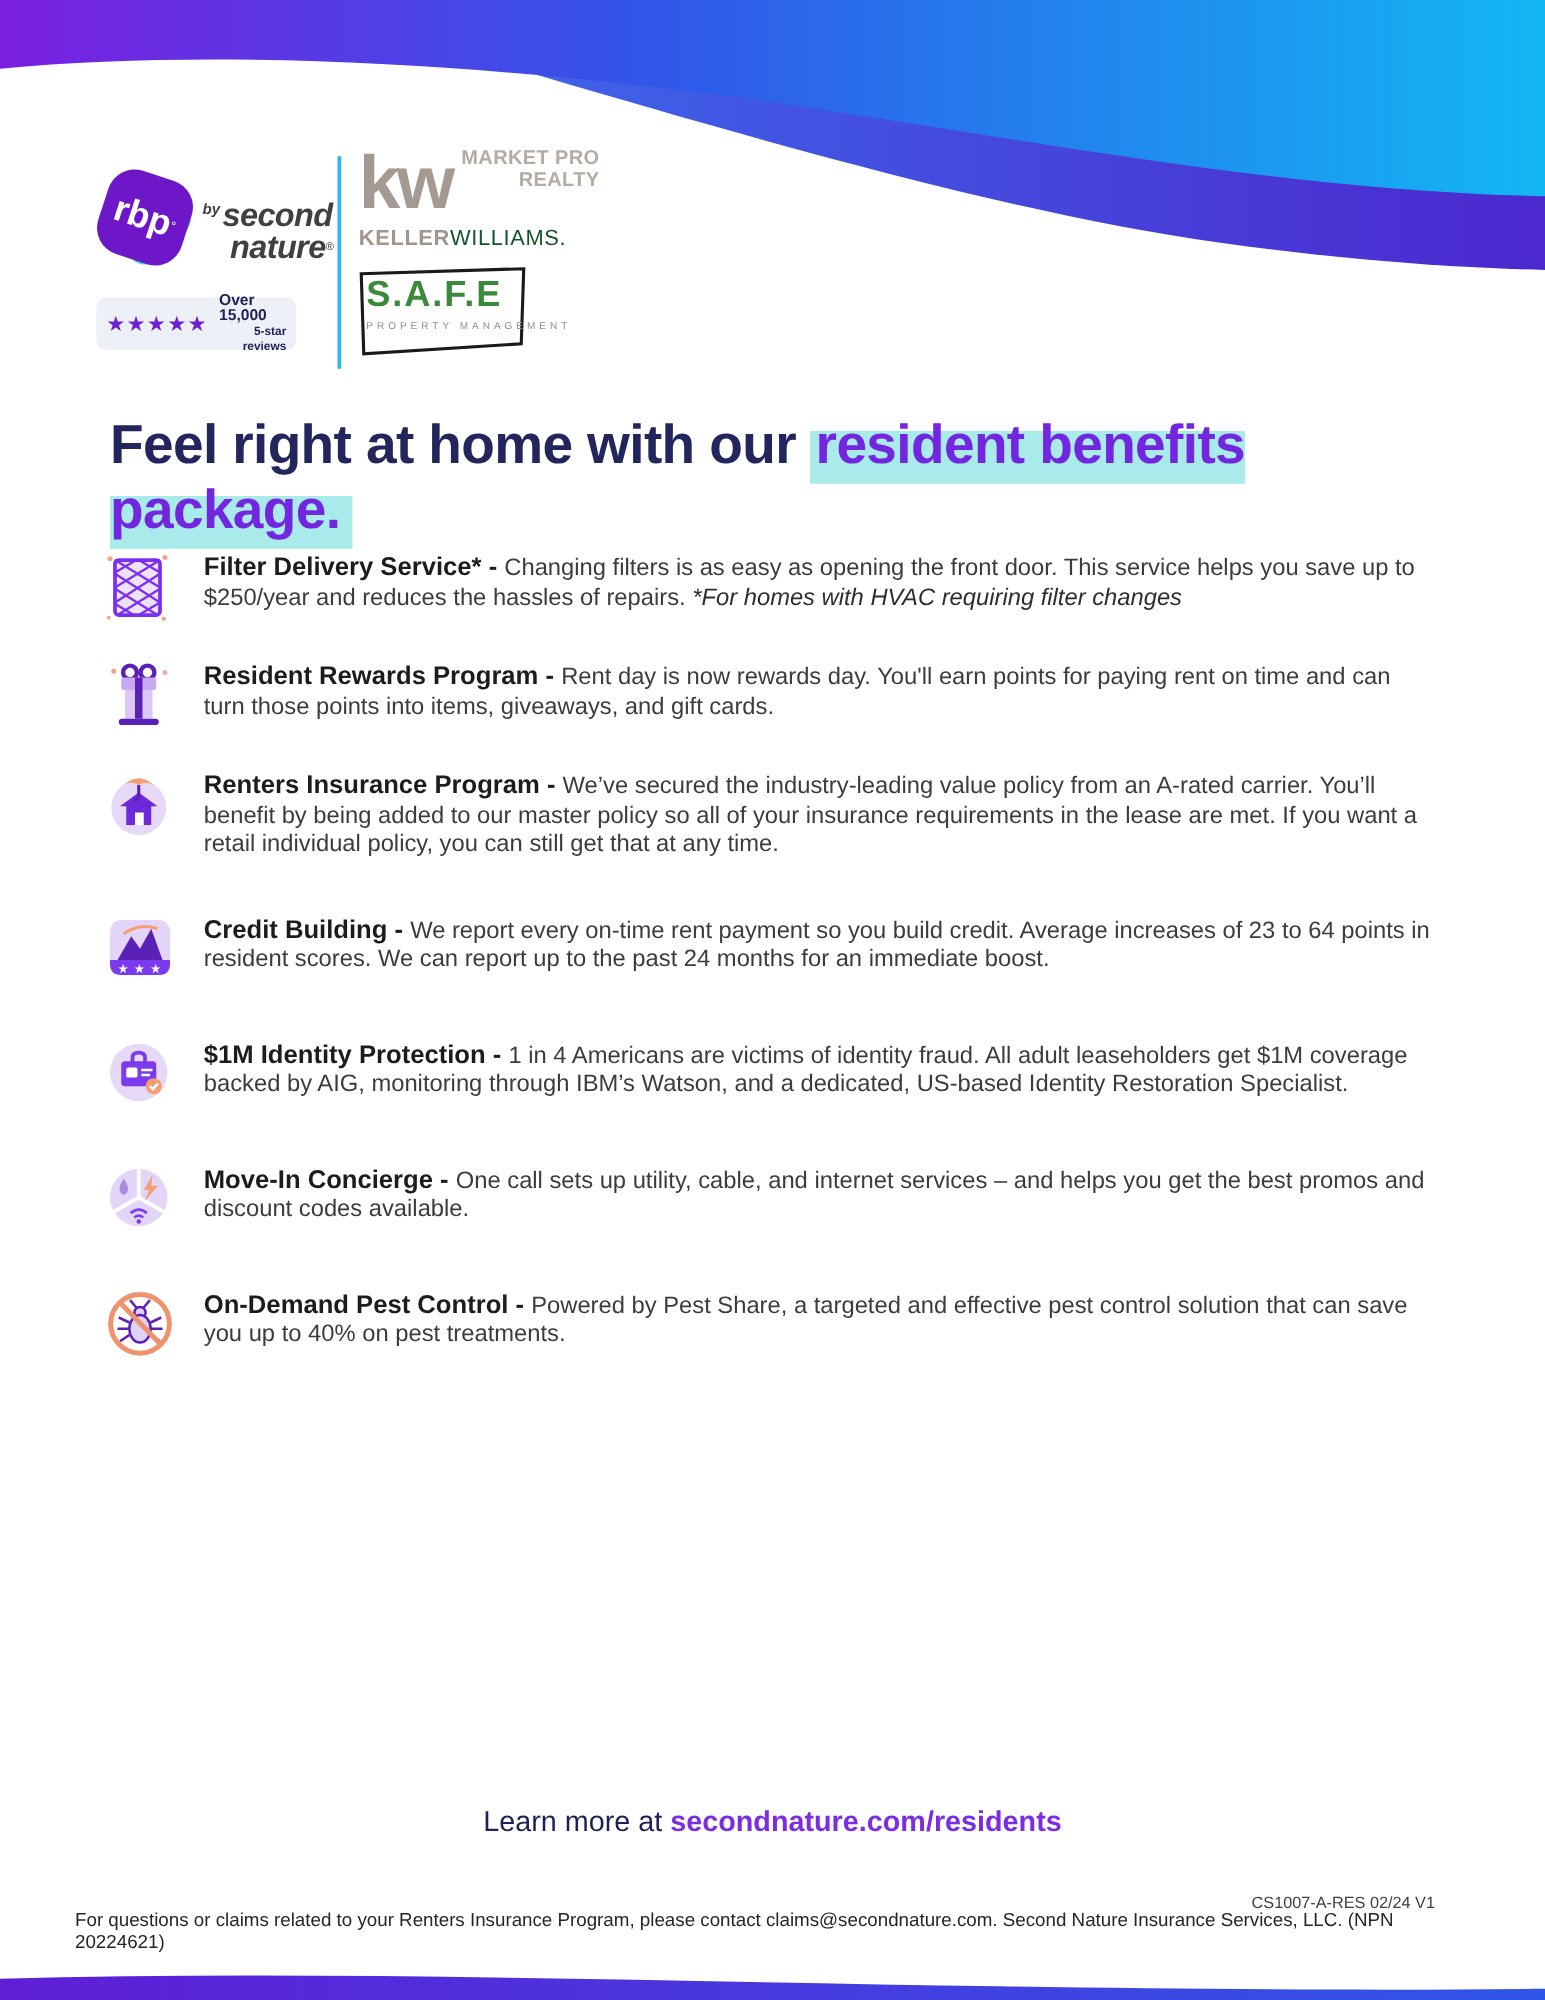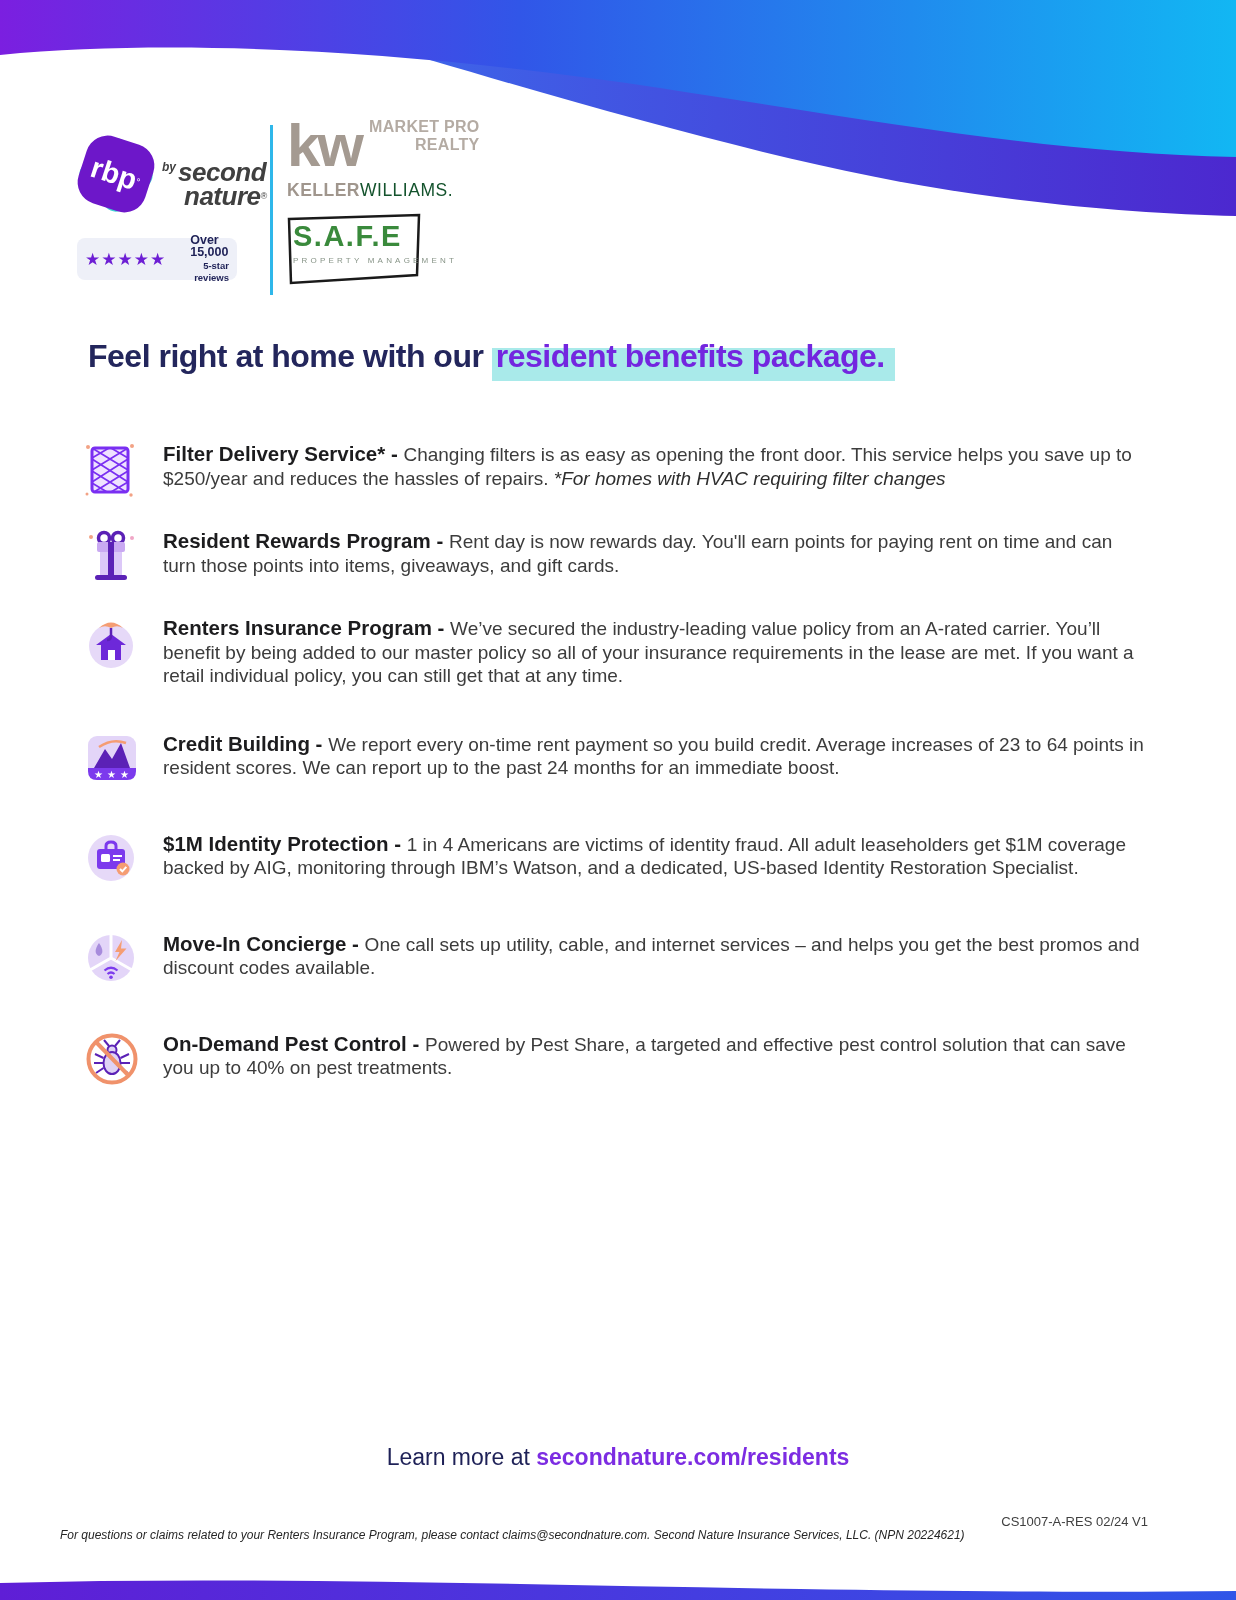--- a/index.html
+++ b/index.html
@@ -19,59 +19,59 @@
   .rbp-purple span{color:#fff;font-weight:bold;font-size:29px;letter-spacing:0;}
   .rbp-purple sup{font-size:10px;color:#fff;}
   .sn{position:absolute;left:162px;top:156px;color:#404040;line-height:22px;font-style:italic;}
   .sn .by{font-size:12px;font-weight:600;vertical-align:10px;margin-right:2px;}
   .sn .b1,.sn .b2{font-weight:bold;font-size:26px;letter-spacing:-0.5px;}
   .sn .line2{margin-left:22px;margin-top:-2px;}
   .sn sup{font-size:9px;}
   .badge{position:absolute;left:77px;top:238px;width:160px;height:42px;background:#eef0f8;
          border-radius:8px;display:flex;align-items:center;padding:0 8px;box-sizing:border-box;}
   .stars{color:#6d1fd4;font-size:17px;letter-spacing:1px;white-space:nowrap;}
-  .badge .txt{margin-left:24px;color:#1e2157;line-height:12px;}
+  .badge .txt{margin-left:9px;color:#1e2157;line-height:12px;}
   .badge .t1{font-size:12.5px;font-weight:bold;}
   .badge .t2{font-size:9.5px;font-weight:bold;margin-top:2px;text-align:right;}
   .divider{position:absolute;left:270px;top:125px;width:3px;height:170px;background:#2eb7ea;}
   .kw{position:absolute;left:287px;top:118px;color:#a49a91;}
   .kw-row{display:flex;align-items:flex-start;text-align:right;}
   .kw-glyph{font-size:60px;font-weight:bold;letter-spacing:-3px;line-height:56px;color:#a49a91;}
   .kw-mkt{margin-left:8px;font-size:16px;line-height:18px;color:#b4aba3;letter-spacing:0.3px;font-weight:bold;}
   .kw-kel{font-size:17.5px;margin-top:6px;letter-spacing:0.5px;}
   .kw-kel .k1{font-weight:bold;color:#a0968d;}
   .kw-kel .k2{font-weight:normal;color:#14532d;}
   .safe{position:absolute;left:286px;top:212px;width:136px;height:78px;}
   .safe svg{position:absolute;left:0;top:0;}
   .safe .nm{position:absolute;left:7px;top:8px;font-size:29px;font-weight:bold;color:#3a8a3c;letter-spacing:1.5px;}
   .safe .sub{position:absolute;left:7px;top:44px;font-size:8px;color:#879487;letter-spacing:3.2px;white-space:nowrap;}
 
   
-  .title{position:absolute;left:88px;top:330px;width:1100px;font-size:32px;z-index:2;
+  .title{position:absolute;left:88px;top:330px;width:1100px;font-size:44px;z-index:2;
          letter-spacing:-0.5px;line-height:52px;}
   .title .pre{color:#23265c;font-weight:600;}
   .title .hl{color:#7326df;font-weight:800;
         background:linear-gradient(180deg, rgba(0,0,0,0) 24%, #a9eaea 24%);
         padding:0 10px 7px 4px;}
 
   
   .benefits{position:absolute;left:85px;top:442px;width:1075px;z-index:2;}
   .benefit{display:flex;align-items:flex-start;margin-bottom:44px;}
   .benefit:nth-child(1),.benefit:nth-child(2){margin-bottom:31px;}
   .bicon{width:52px;height:56px;flex:0 0 52px;margin-top:0;}
   .btext{margin-left:26px;width:985px;font-size:19px;line-height:23.5px;color:#3c3c3c;}
   .btitle{font-weight:bold;color:#1c1c1e;font-size:20.5px;}
   .bnote{font-style:italic;color:#2e2e2e;}
 
   
   .learn{position:absolute;top:1444px;left:0;width:100%;text-align:center;font-size:23px;
          color:#1e2157;z-index:2;}
   .learn .lnk{color:#7c2ce2;font-weight:bold;}
   .code{position:absolute;top:1514px;right:88px;font-size:13px;color:#3f3f3f;z-index:2;}
-  .fine{position:absolute;top:1528px;left:60px;width:1120px;font-size:12px;color:#262626;z-index:2;font-style:italic;}
+  .fine{position:absolute;top:1528px;left:60px;width:1120px;font-size:15px;color:#262626;z-index:2;}
 </style>
 </head>
 <body>
 
 <div class="page">
 
   <svg class="topwave" width="1236" height="230" viewBox="0 0 1236 230">
     <defs>
       <linearGradient id="g1" x1="0" y1="0" x2="1236" y2="0" gradientUnits="userSpaceOnUse">
         <stop offset="0" stop-color="#7b1fe0"></stop>

